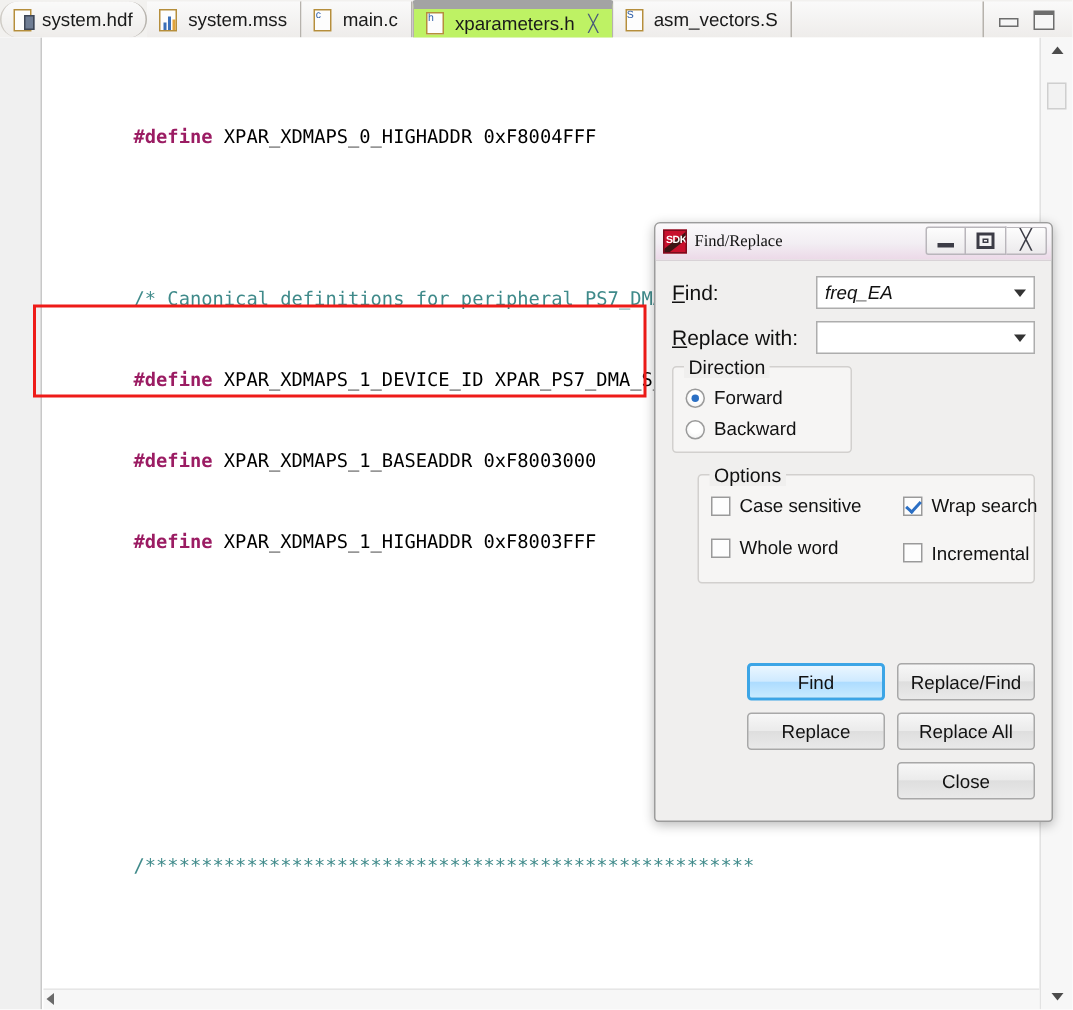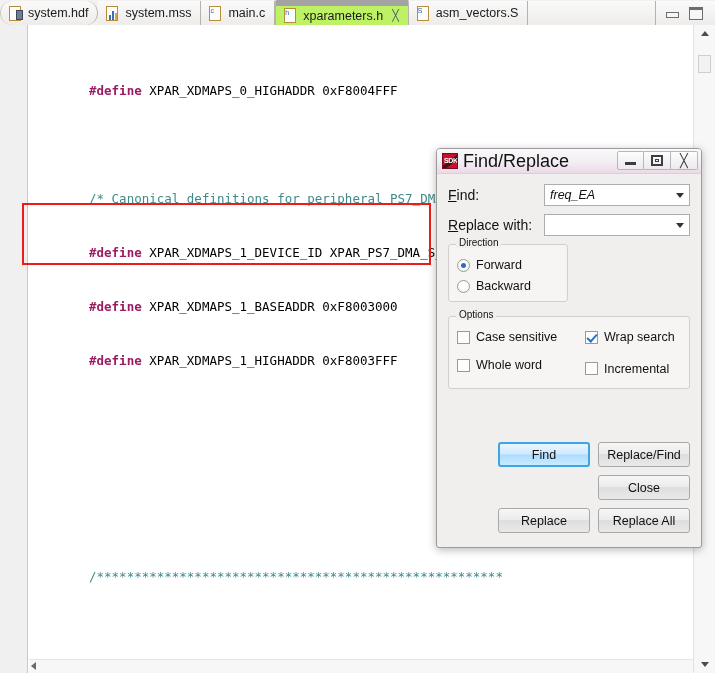--- a/index.html
+++ b/index.html
@@ -275,23 +275,24 @@
     position: absolute;
     left: 1px; top: 3px;
     color: #fff;
     font-size: 7px;
     font-weight: bold;
     font-family: "Liberation Sans", sans-serif;
     line-height: 8px;
     letter-spacing: -0.3px;
   }
   .dlg-title-text {
-    font-size: 18px;
+    font-size: 11px;
     color: #111;
     font-weight: normal;
+    font-family: Liberation Serif, serif;
   }
   .dlg-wbtns {
     position: absolute;
     right: 3px; top: 2px;
     display: flex;
     gap: 0px;
   }
   .dlg-wb {
     width: 27px; height: 19px;
     border: 1px solid #b9b6bb;
@@ -374,26 +375,26 @@
     border-radius: 3px;
     background: #f6f5f4;
     padding: 13px 8px 8px 8px;
     box-sizing: border-box;
   }
   .group > .gtitle {
     position: absolute;
     top: -8px; left: 7px;
     background: #f0efee;
     padding: 0 3px;
-    font-size: 10px;
+    font-size: 13px;
     color: #111;
   }
   .g-direction { width: 120px; }
   .g-scope { flex: 1; }
-  .g-options { margin-top: 14px; padding: 13px 8px 9px 8px; }
+  .g-options { margin-top: 14px; padding: 13px 8px 9px 8px; margin-left: 17px; }
 
   .optrow { display: flex; align-items: center; margin: 0 0 7px 0; }
   .optrow:last-child { margin-bottom: 0; }
   .radio {
     width: 13px; height: 13px;
     border-radius: 50%;
     border: 1px solid #9a9a9a;
     background: radial-gradient(circle at 50% 40%, #ffffff 40%, #ededed 100%);
     margin-right: 6px;
     position: relative;
@@ -667,24 +668,24 @@
         </div>
       </div>
     </div>
 
     <div class="btnarea">
       <div class="btnrow">
         <span class="btn primary">Find</span>
         <span class="btn">Replace/Find</span>
       </div>
       <div class="btnrow">
-        <span class="btn">Close</span>
-      </div>
-      <div class="btnrow">
         <span class="btn">Replace</span>
         <span class="btn">Replace All</span>
       </div>
+      <div class="btnrow">
+        <span class="btn">Close</span>
+      </div>
     </div>
 
     <div class="dlg-resize"></div>
   </div>
 
 </div>
 
 </body></html>

